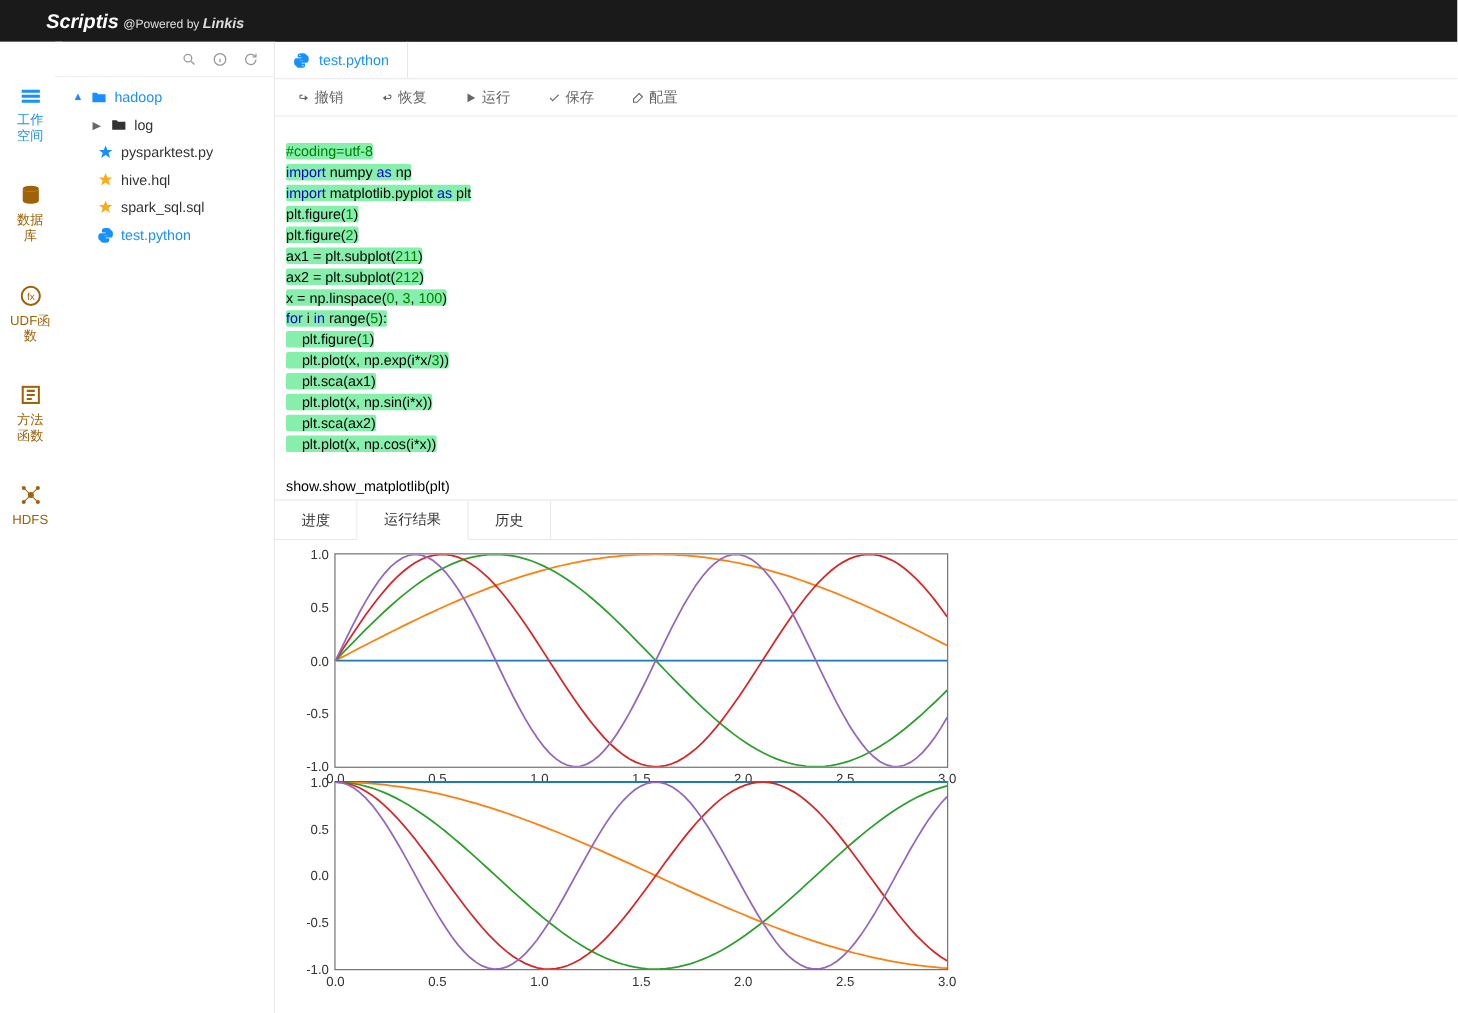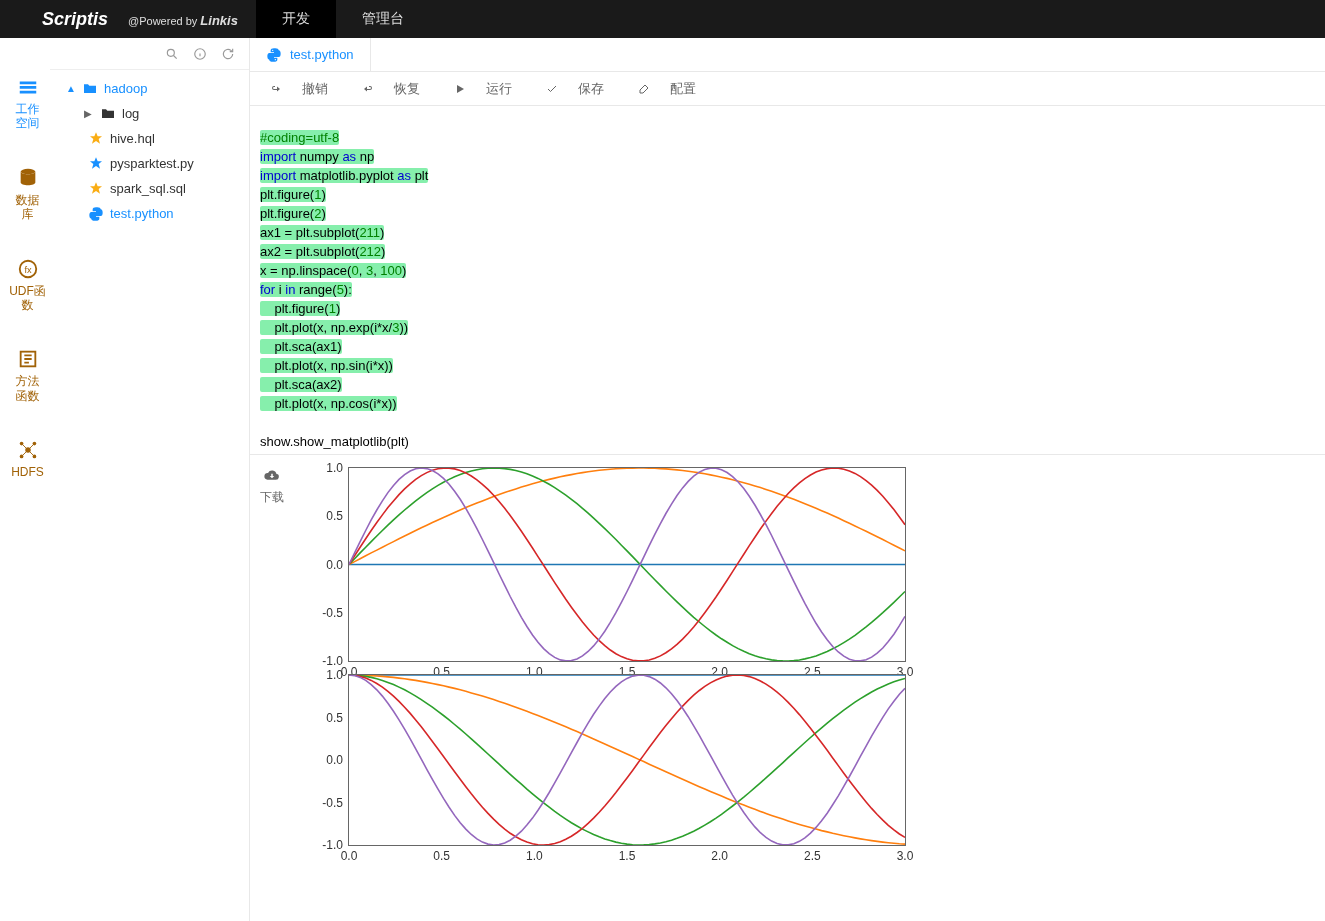--- a/index.html
+++ b/index.html
@@ -1,19 +1,19 @@
 <!DOCTYPE html>
 <html><head>
 <meta charset="utf-8">
 <style>
 *{box-sizing:border-box;margin:0;padding:0;font-family:-apple-system,BlinkMacSystemFont,"Segoe UI","Microsoft YaHei",sans-serif}
 body{background:#fff;overflow:hidden;width:1325px;height:921px}
 .topbar{height:38px;background:#1a1a1a;display:flex;align-items:center;color:#fff}
 .brand{padding:0 18px 0 42px;font-weight:700;font-style:italic;font-size:18px;display:flex;align-items:baseline}
-.brand-sub{font-size:11px;font-weight:400;font-style:normal;opacity:.85;margin-left:20px}
+.brand-sub{font-size:11px;font-weight:400;font-style:normal;opacity:.85;margin-left:4px}
 .brand-link{color:#fff;font-weight:700;font-style:italic;font-size:13px}
 .topnav{display:flex;height:100%}
 .topnav-item{padding:0 26px;display:flex;align-items:center;font-size:14px;cursor:pointer;color:#ddd}
 .topnav-item.active{background:#000}
 .left-rail{position:absolute;left:0;top:38px;bottom:0;width:56px;background:#fff;border-right:1px solid #e8e8e8;display:flex;flex-direction:column;align-items:center;padding-top:26px}
 .rail-item{width:100%;display:flex;flex-direction:column;align-items:center;padding:12px 0 24px;cursor:pointer;color:#a16207;font-size:12px}
 .rail-item.active{color:#1890ff}
 .rail-item svg{width:22px;height:22px;margin-bottom:4px}
 .rail-label{line-height:1.2;text-align:center}
 .explorer{position:absolute;left:50px;top:38px;bottom:0;width:200px;border-right:1px solid #e8e8e8;background:#fff}
@@ -29,21 +29,21 @@
 .caret{width:10px;font-size:10px;color:#666}
 .caret.open{color:#1890ff}
 .folder-ico{fill:#1890ff}
 .folder-ico.dark{fill:#333}
 .star-ico{fill:#faad14}
 .spark-ico{fill:#e74c3c}
 .main{position:absolute;left:250px;right:0;top:38px;bottom:0;display:flex;flex-direction:column}
 .file-tabs{height:34px;border-bottom:1px solid #e8e8e8;display:flex}
 .file-tab{display:flex;align-items:center;gap:8px;padding:0 16px;font-size:13px;color:#1890ff;border-right:1px solid #e8e8e8;cursor:pointer}
 .toolbar{height:34px;border-bottom:1px solid #e8e8e8;display:flex;align-items:center;gap:34px;padding-left:20px;font-size:13px;color:#666}
-.tb-item{display:flex;align-items:center;gap:20px;cursor:pointer}
+.tb-item{display:flex;align-items:center;gap:4px;cursor:pointer}
 .tb-item svg{width:12px;height:12px}
 .editor{flex:0 0 auto;display:flex;font-family:Consolas,Monaco,monospace;font-size:13px;line-height:19px;border-bottom:1px solid #e8e8e8;background:#fff;position:relative}
 .gutter{width:56px;text-align:right;padding:3px 14px 3px 0;color:#999;background:#fff;user-select:none}
 .code{flex:1;padding:3px 0 3px 10px;white-space:pre;overflow:hidden}
 .hl{background:#86efac;border-radius:2px}
 .kw{color:#0000d0}
 .com{color:#008000}
 .num{color:#008000}
 .result-tabs{height:36px;display:flex;border-bottom:1px solid #e8e8e8;font-size:13px}
 .result-tab{padding:0 24px;display:flex;align-items:center;cursor:pointer;color:#333;border-right:1px solid #e8e8e8}
@@ -62,24 +62,20 @@
 <body>
 
 <div class="topbar">
   <div class="brand">
     <span>Scriptis</span>
     <span class="brand-sub">
       <span>@Powered by</span>
       <span class="brand-link">Linkis</span>
     </span>
   </div>
-  <div class="topnav" id="topnav">
-      <div class="topnav-item active">开发</div>
-      <div class="topnav-item">管理台</div>
-    </div>
 </div>
 
 <div class="left-rail" id="leftrail">
     <div class="rail-item active">
       <svg viewBox="0 0 24 24">
         <path fill="currentColor" d="M3 6h18v3H3zM3 11h18v3H3zM3 16h18v3H3z"></path>
       </svg>
       <div class="rail-label">工作<br>空间</div>
     </div>
     <div class="rail-item">
@@ -145,29 +141,29 @@
       </div>
       <div class="tree-row depth1">
         <span class="caret">▶</span>
         <svg class="tree-icon" viewBox="0 0 24 24">
           <path class="folder-ico dark" d="M3 5h6l2 2h10v11H3z"></path>
         </svg>
         <span>log</span>
       </div>
       <div class="tree-row depth2">
         <svg class="tree-icon" viewBox="0 0 24 24">
+          <path fill="#1890ff" d="M12 2l2.5 6H21l-5 4 2 7-6-4-6 4 2-7-5-4h6.5z"></path>
+        </svg>
+        <span>pysparktest.py</span>
+      </div>
+      <div class="tree-row depth2">
+        <svg class="tree-icon" viewBox="0 0 24 24">
           <path class="star-ico" d="M12 2l2.5 6H21l-5 4 2 7-6-4-6 4 2-7-5-4h6.5z"></path>
         </svg>
         <span>hive.hql</span>
-      </div>
-      <div class="tree-row depth2">
-        <svg class="tree-icon" viewBox="0 0 24 24">
-          <path fill="#1890ff" d="M12 2l2.5 6H21l-5 4 2 7-6-4-6 4 2-7-5-4h6.5z"></path>
-        </svg>
-        <span>pysparktest.py</span>
       </div>
       <div class="tree-row depth2">
         <svg class="tree-icon" viewBox="0 0 24 24">
           <path class="star-ico" d="M12 2l2.5 6H21l-5 4 2 7-6-4-6 4 2-7-5-4h6.5z"></path>
         </svg>
         <span>spark_sql.sql</span>
       </div>
       <div class="tree-row depth2 active">
         <svg class="tree-icon" viewBox="0 0 24 24">
           <path fill="#1890ff" d="M12 2c-3 0-5 1-5 3v3h5v1H5c-2 0-3 2-3 5s1 5 3 5h2v-3c0-2 2-4 4-4h5c2 0 3-1 3-3V5c0-2-2-3-5-3h-2z"></path>
@@ -234,27 +230,26 @@
 <span class="hl">    plt.figure(<span class="num">1</span>)</span>
 <span class="hl">    plt.plot(x, np.exp(i*x/<span class="num">3</span>))</span>
 <span class="hl">    plt.sca(ax1)</span>
 <span class="hl">    plt.plot(x, np.sin(i*x))</span>
 <span class="hl">    plt.sca(ax2)</span>
 <span class="hl">    plt.plot(x, np.cos(i*x))</span>
 
 show.show_matplotlib(plt)
 </div>
   </div>
+  <div class="result-tabs" id="rtabs">
+      <div class="result-tab">进度</div>
+      <div class="result-tab active">运行结果</div>
+      <div class="result-tab">历史</div>
+    </div>
   <div class="result-body">
-    <div class="dl-col">
-      <svg viewBox="0 0 24 24" fill="currentColor">
-          <path d="M18 10a6 6 0 00-11.3-2A4.5 4.5 0 006 17h11a4 4 0 001-7.9zM12 15l-3-3h2V9h2v3h2l-3 3z"></path>
-        </svg>
-      <span>下载</span>
-    </div>
     <div class="charts" id="charts">
         <div class="chart-box">
           <span class="ytick" style="top: 193px;">-1.0</span>
           <span class="ytick" style="top: 144.75px;">-0.5</span>
           <span class="ytick" style="top: 96.5px;">0.0</span>
           <span class="ytick" style="top: 48.25px;">0.5</span>
           <span class="ytick" style="top: 0px;">1.0</span>
           <span class="xtick" style="left: 0px;">0.0</span>
           <span class="xtick" style="left: 92.6667px;">0.5</span>
           <span class="xtick" style="left: 185.333px;">1.0</span>

